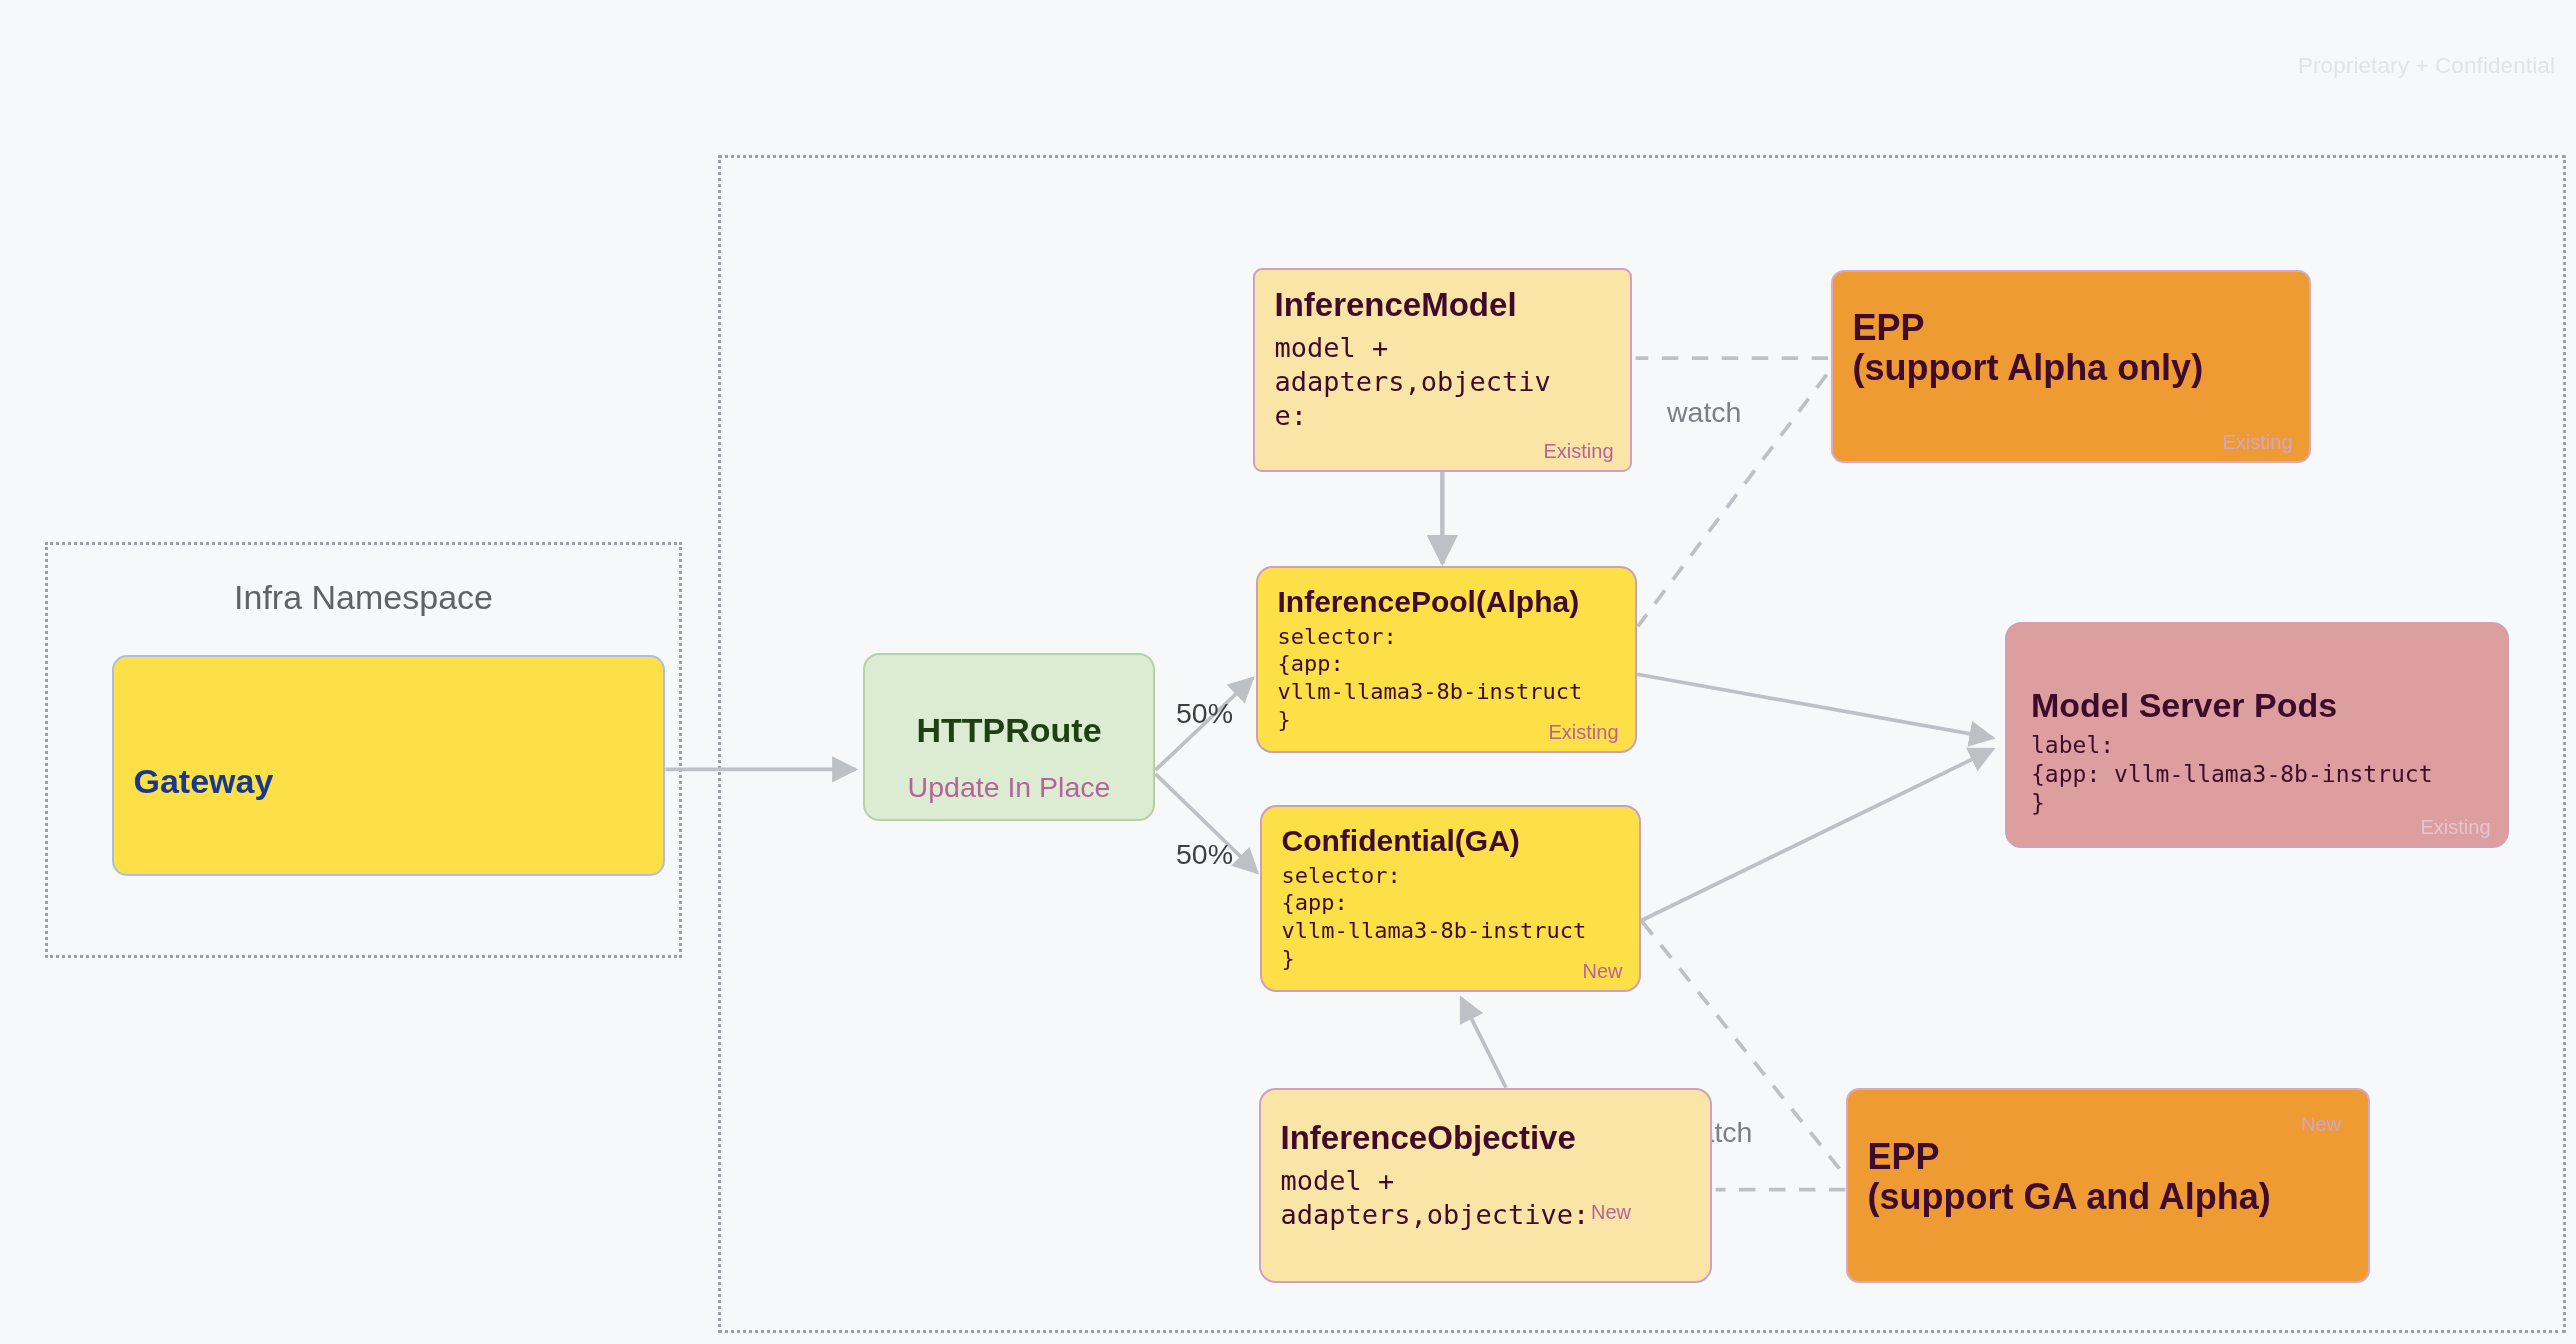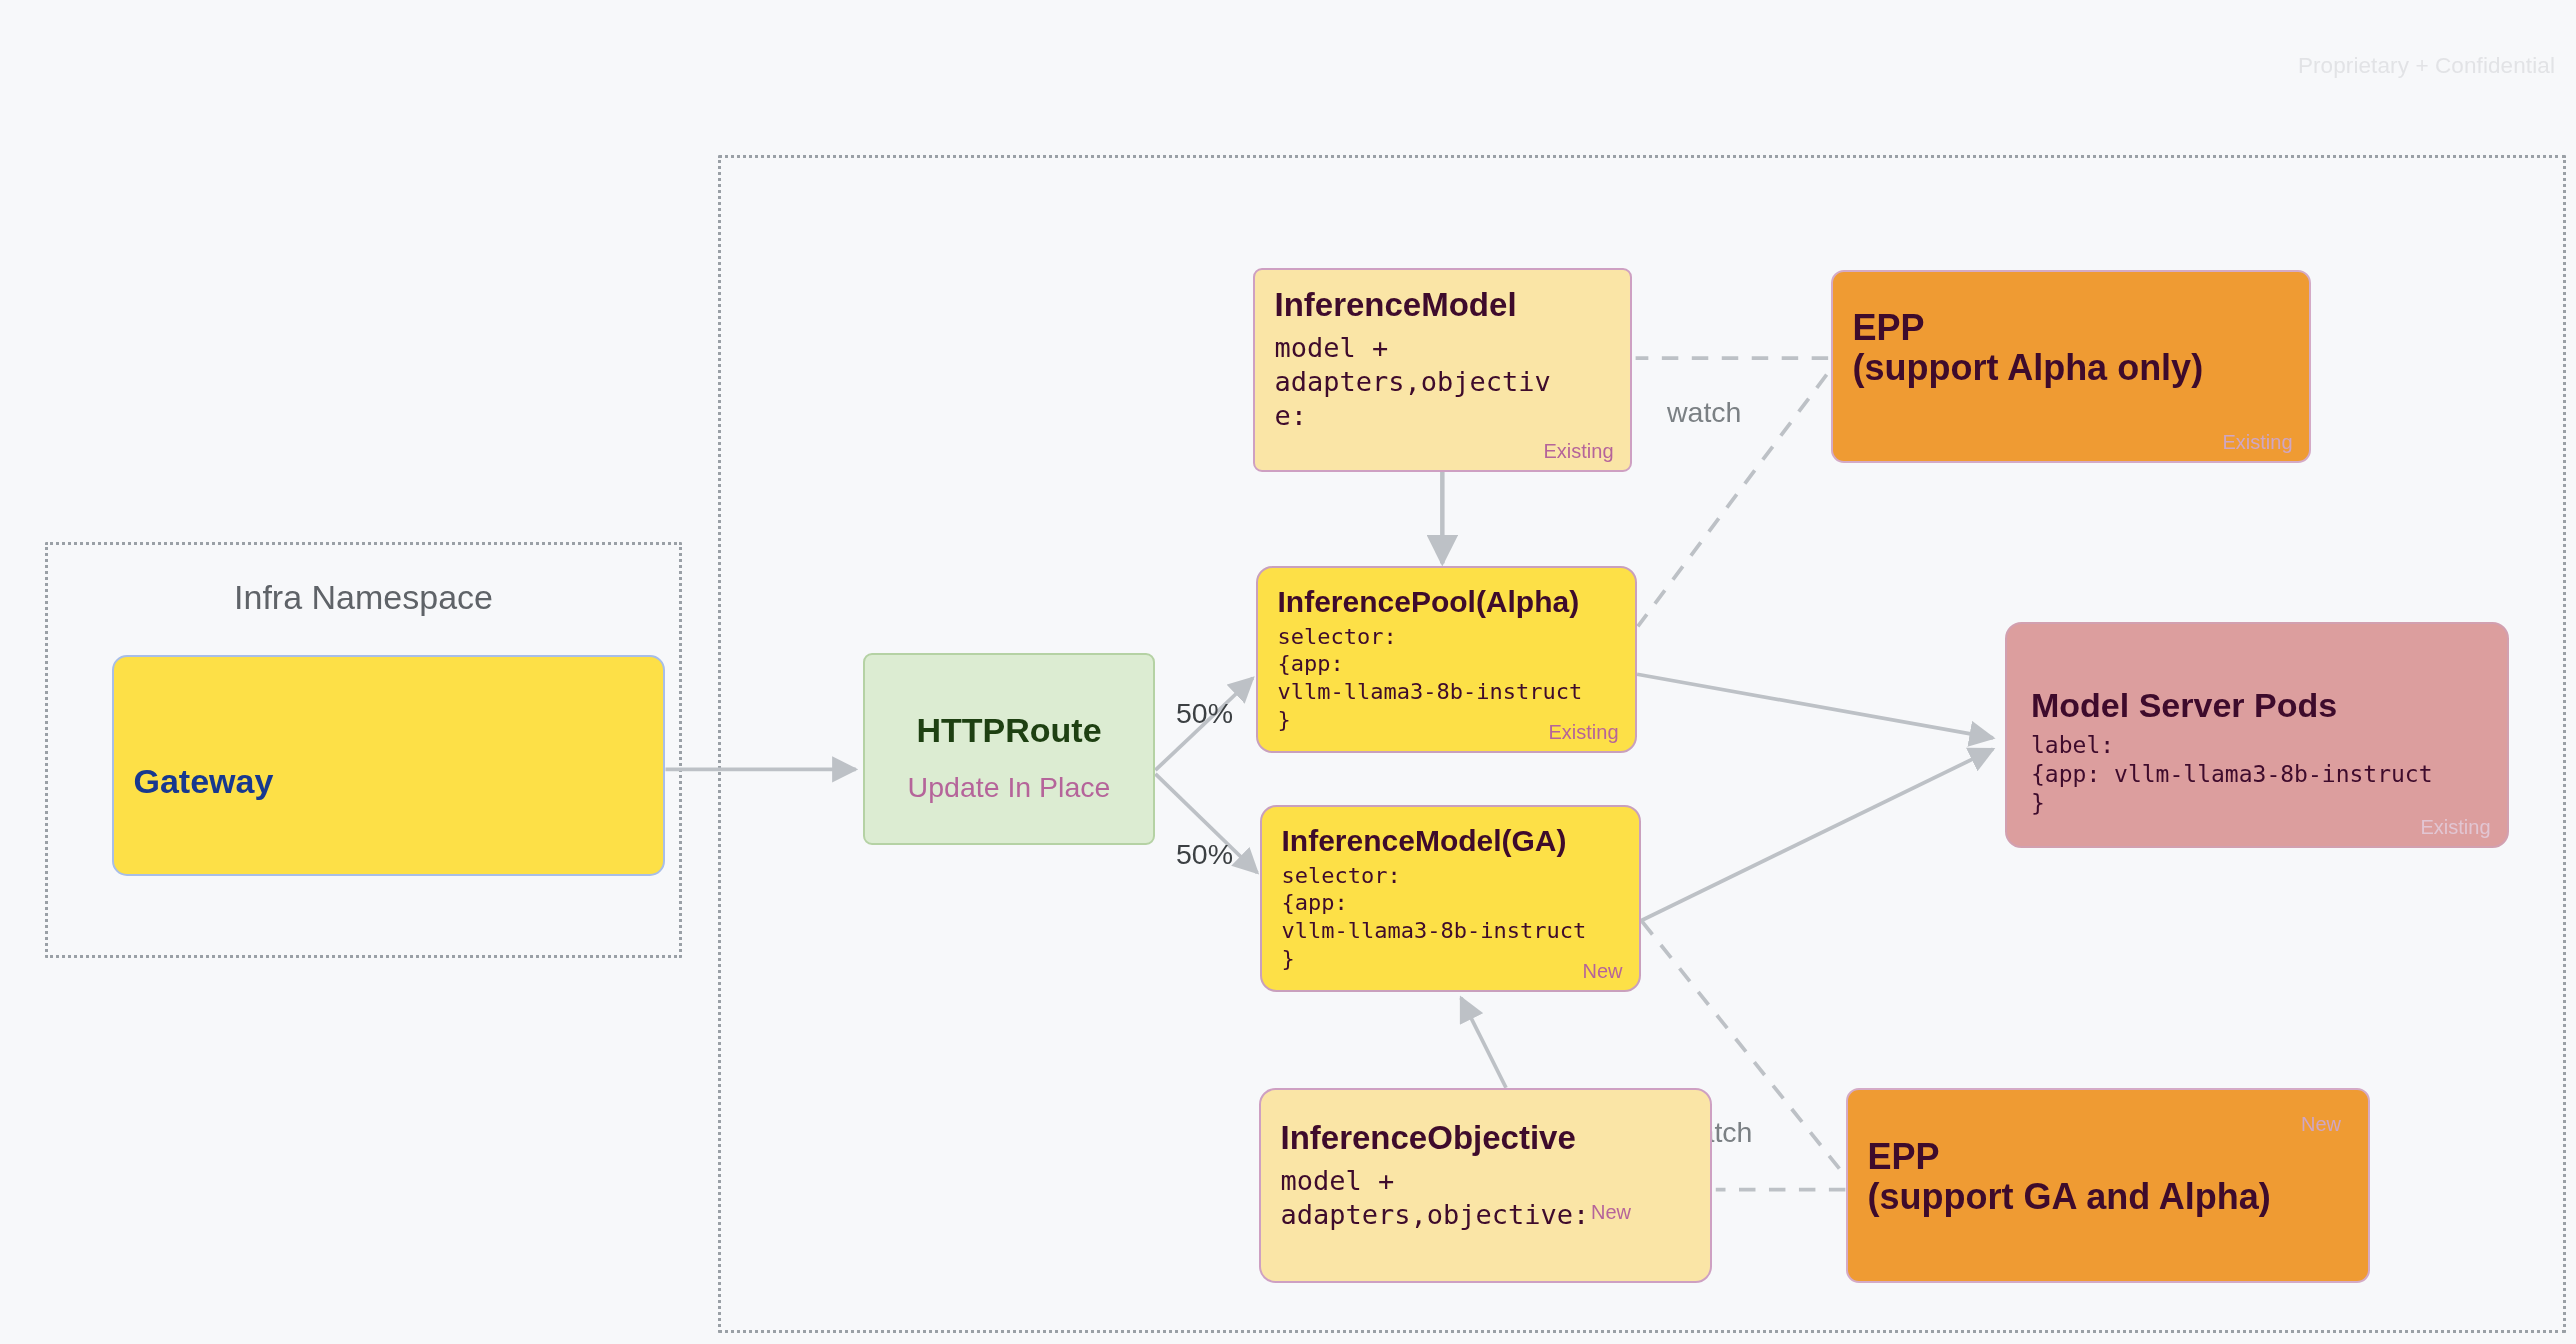--- a/index.html
+++ b/index.html
@@ -175,21 +175,21 @@
 
   <div class="lbl" style="left:1176px; top:697px;">50%</div>
   <div class="lbl" style="left:1176px; top:838px;">50%</div>
   <div class="lbl muted" style="left:1667px; top:396px;">watch</div>
   <div class="lbl muted" style="left:1678px; top:1116px;">watch</div>
 
   <div class="node" id="node-gateway" style="left:112px; top:655px; width:553px; height:221px;">
     <div class="title">Gateway</div>
   </div>
 
-  <div class="node" id="node-httproute" style="left:863px; top:653px; width:292px; height:192px;border-radius:9px;">
+  <div class="node" id="node-httproute" style="left:863px; top:653px; width:292px; height:168px;">
     <div class="title">HTTPRoute</div>
     <div class="sub">Update In Place</div>
   </div>
 
   <div class="node yellow" style="left:1253px; top:268px; width:379px; height:204px;border-radius:9px;">
     <div class="title" style="font-size:33px;">InferenceModel</div>
     <div class="body" style="font-size:27px; margin-top:7.5px;">model +
 adapters,objectiv
 e:</div>
     <div class="tag br">Existing</div>
@@ -198,21 +198,21 @@
   <div class="node pink" style="left:1256px; top:566px; width:381px; height:187px;">
     <div class="title" style="font-size:30px;">InferencePool(Alpha)</div>
     <div class="body" style="font-size:22px; margin-top:4.5px;">selector:
 {app:
 vllm-llama3-8b-instruct
 }</div>
     <div class="tag br">Existing</div>
   </div>
 
   <div class="node pink" style="left:1260px; top:805px; width:381px; height:187px;">
-    <div class="title" style="font-size:30px;">InferenceModel(GA)</div>
+    <div class="title" style="font-size:30px;">Confidential(GA)</div>
     <div class="body" style="font-size:22px; margin-top:4.5px;">selector:
 {app:
 vllm-llama3-8b-instruct
 }</div>
     <div class="tag br">New</div>
   </div>
 
   <div class="node yellow" style="left:1259px; top:1088px; width:453px; height:195px;">
     <div class="title" style="font-size:33px; margin-top:13.5px;">InferenceObjective</div>
     <div class="body" style="font-size:27px; margin-top:7.5px;">model +

